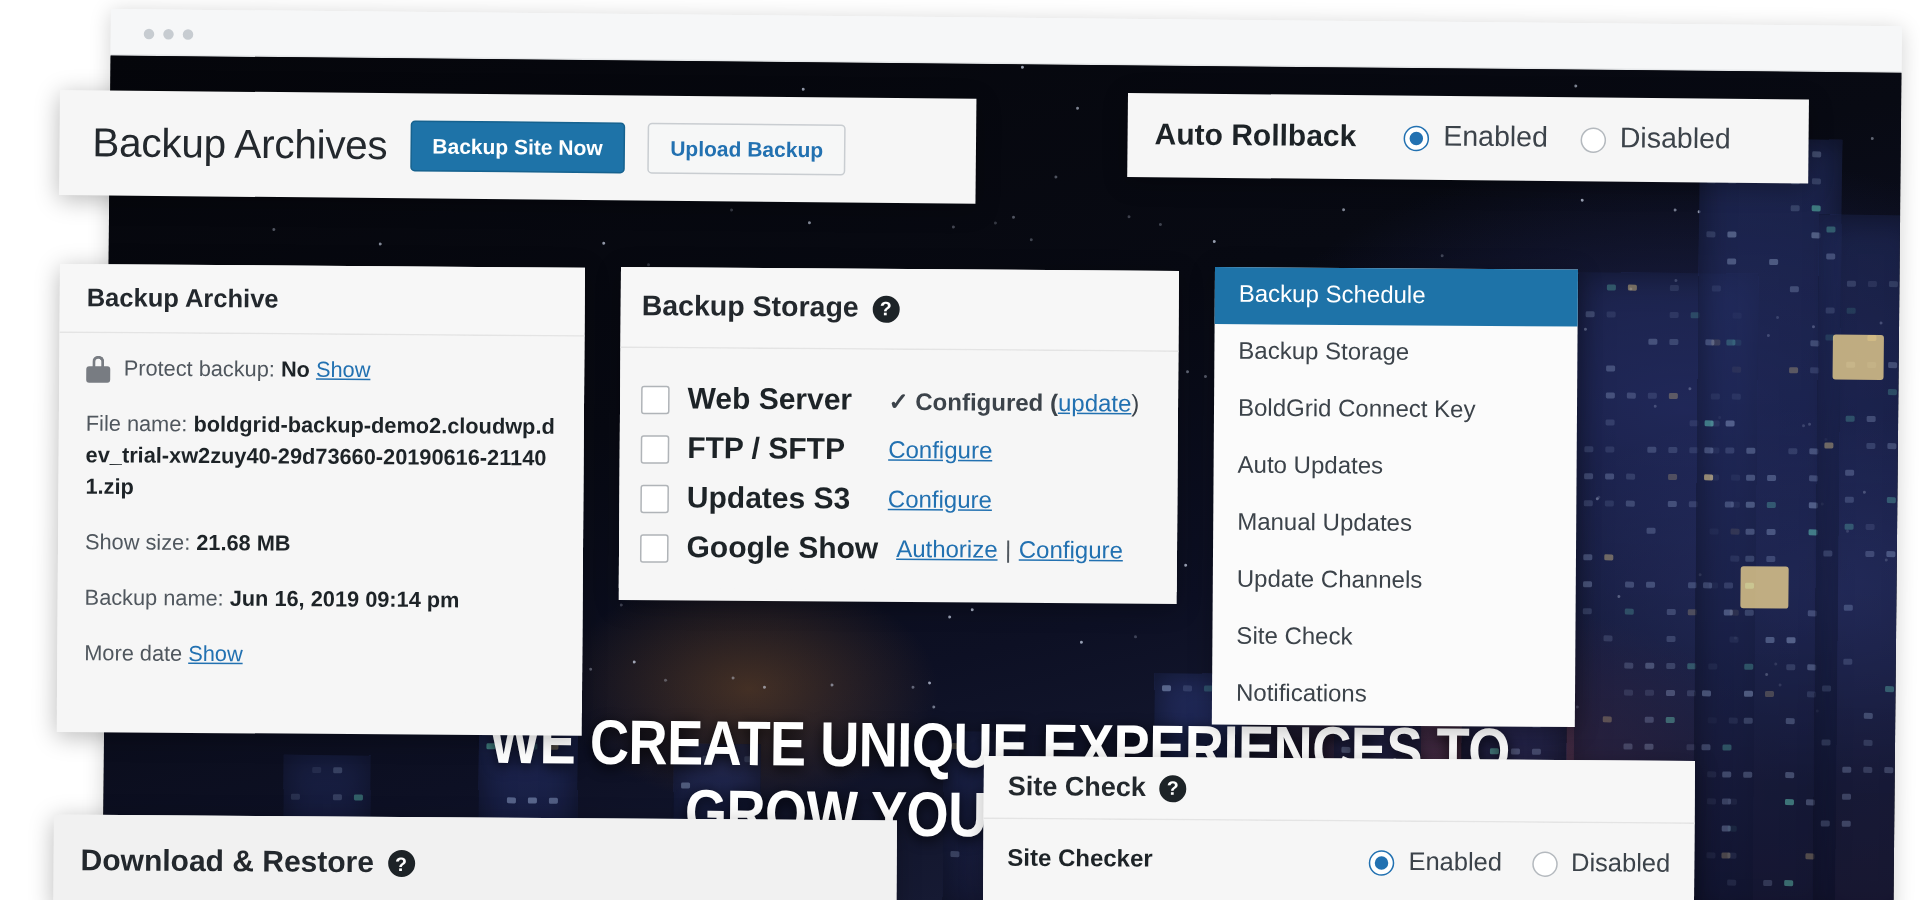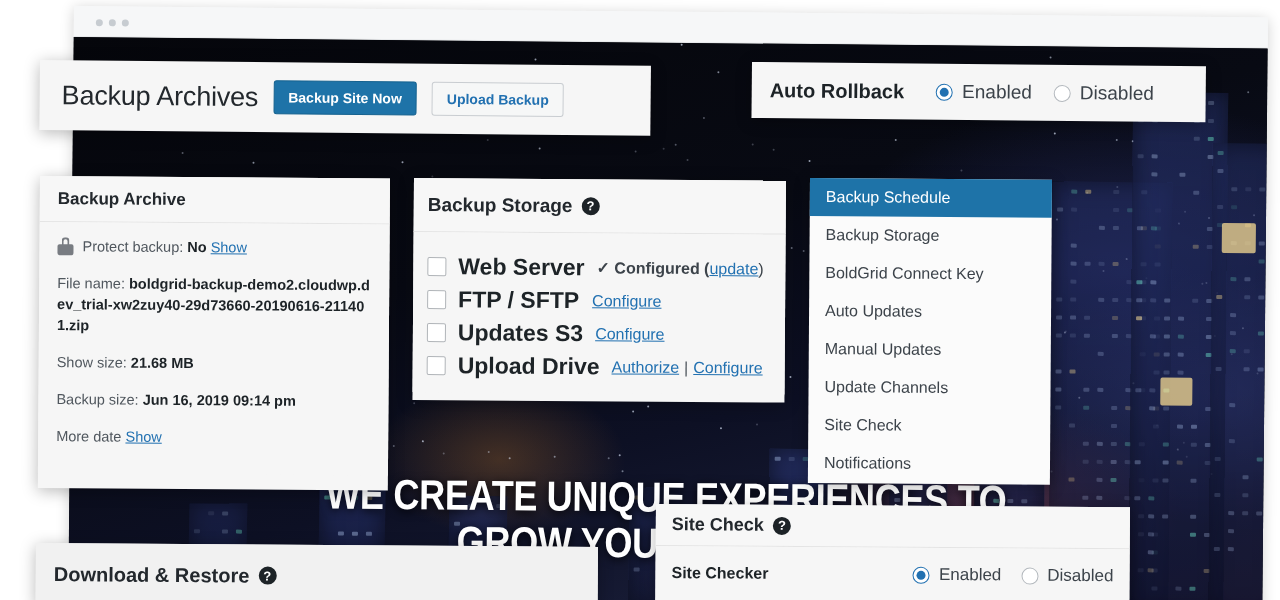--- a/index.html
+++ b/index.html
@@ -283,21 +283,21 @@
   }
   .checkbox {
     width: 19px; height: 19px;
     background: #ffffff;
     border: 1px solid #b0b4b8;
     border-radius: 2px;
     flex: 0 0 auto;
     cursor: pointer;
   }
   .store-name {
-    font-size: 23px;
+    font-size: 20px;
     font-weight: 700;
     color: #1d2327;
     white-space: nowrap;
     min-width: 122px;
   }
   .store-status {
     font-size: 16px;
     color: #3c434a;
     white-space: nowrap;
   }
@@ -902,21 +902,21 @@
         <span>File name:</span>
         <b>boldgrid-backup-demo2.cloudwp.dev_trial-xw2zuy40-29d73660-20190616-211401.zip</b>
       </div>
 
       <div class="arch-row">
         <span>Show size:</span>
         <b>21.68 MB</b>
       </div>
 
       <div class="arch-row">
-        <span>Backup size:</span>
+        <span>Backup name:</span>
         <b>Jun 16, 2019 09:14 pm</b>
       </div>
 
       <div class="arch-row">
         <span>More date</span>
         <a class="link">Show</a>
       </div>
 
     </div>
   </div>
@@ -941,21 +941,21 @@
       </div>
 
       <div class="store-row">
         <span class="checkbox"></span>
         <span class="store-name">Updates S3</span>
         <span class="store-status"><a class="link">Configure</a></span>
       </div>
 
       <div class="store-row">
         <span class="checkbox"></span>
-        <span class="store-name">Upload Drive</span>
+        <span class="store-name">Google Show</span>
         <span class="store-status"><a class="link">Authorize</a><span class="sep">|</span><a class="link">Configure</a></span>
       </div>
 
     </div>
   </div>
 
   <div id="menu-card" class="card">
     <div class="menu-item active">Backup Schedule</div>
     <div class="menu-item">Backup Storage</div>
     <div class="menu-item">BoldGrid Connect Key</div>

